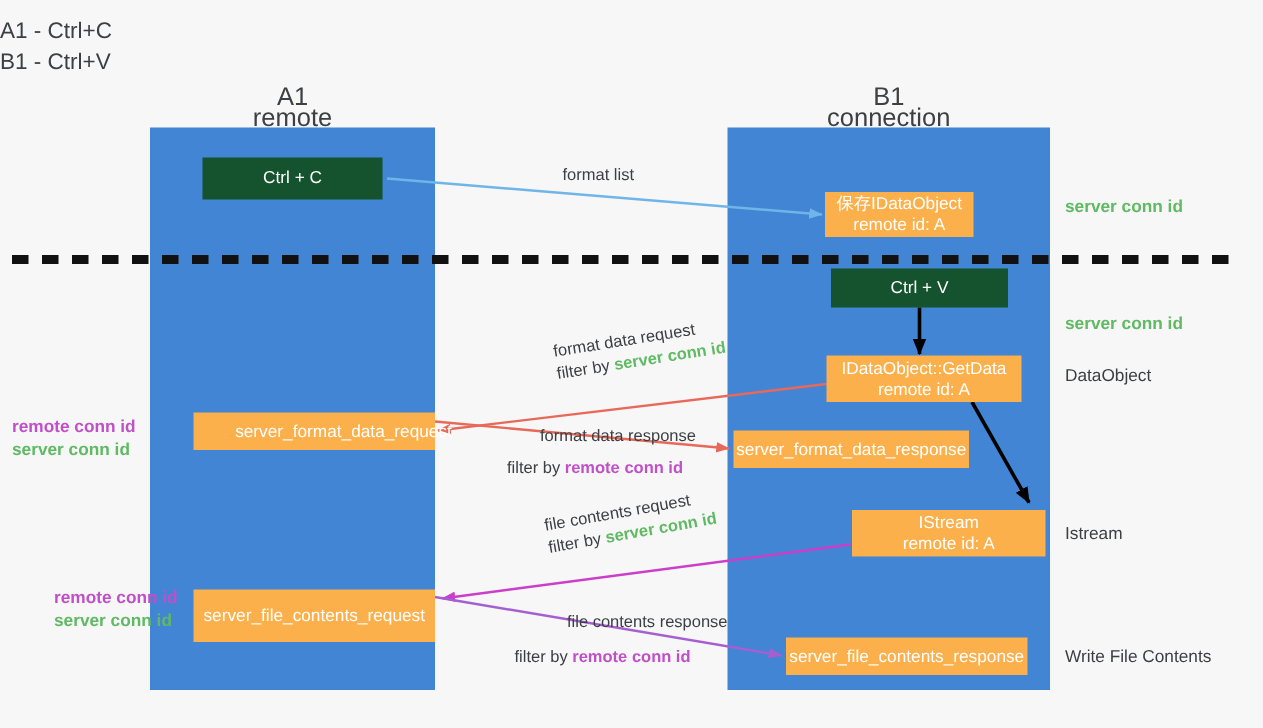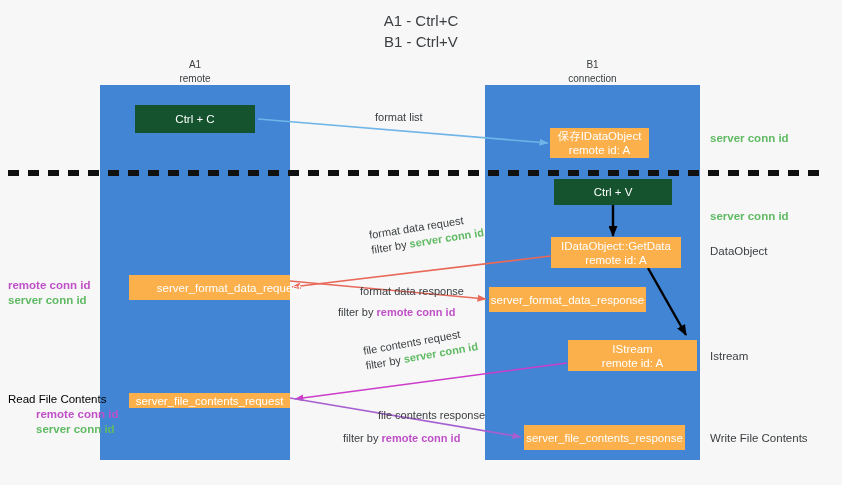--- a/index.html
+++ b/index.html
@@ -21,30 +21,30 @@
     top: 0;
     width: 842px;
     height: 485px;
     pointer-events: none;
   }
   .title {
     position: absolute;
     left: 0;
     top: 10px;
     width: 842px;
-    text-align: center;
+    text-align: left;
     font-size: 15px;
     color: #3c4043;
     line-height: 21px;
     white-space: pre;
   }
   .col-head {
     position: absolute;
     text-align: center;
-    font-size: 10px;
+    font-size: 17px;
     color: #3c4043;
     line-height: 14px;
   }
   .lane {
     position: absolute;
     background: #4285d4;
   }
   .node {
     position: absolute;
     box-sizing: border-box;
@@ -173,21 +173,21 @@
 
   <div class="node orange" style="left:489px; top:287px; width:157px; height:25px;">
     <span>server_format_data_response</span>
   </div>
 
   <div class="node orange" style="left:568px; top:340px; width:129px; height:31px;">
     <span>IStream</span>
     <span class="l2">remote id: A</span>
   </div>
 
-  <div class="node orange" style="left:129px; top:393px; width:161px; height:15px;">
+  <div class="node orange" style="left:129px; top:393px; width:161px; height:35px;">
     <span>server_file_contents_request</span>
   </div>
 
   <div class="node orange" style="left:524px; top:425px; width:161px; height:25px;">
     <span>server_file_contents_response</span>
   </div>
 
   <div class="edge-label" style="left:375px; top:110px;">
     <span>format list</span>
   </div>
@@ -229,18 +229,17 @@
   <div class="side-label" style="left:710px; top:349px;">Istream</div>
 
   <div class="side-label" style="left:710px; top:431px;">Write File Contents</div>
 
   <div class="stack" style="left:8px; top:278px;">
     <div class="magenta-txt">remote conn id</div>
     <div class="green-txt">server conn id</div>
   </div>
 
   <div class="stack" style="left:8px; top:392px;">
-    <div>Read File Contents</div>
     <div class="magenta-txt" style="margin-left:28px;">remote conn id</div>
     <div class="green-txt" style="margin-left:28px;">server conn id</div>
   </div>
 
 </div>
 
 </body></html>

